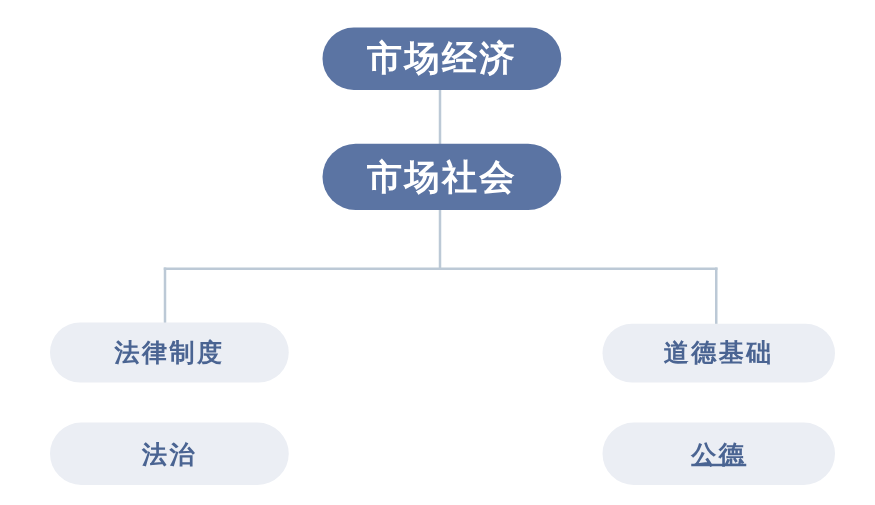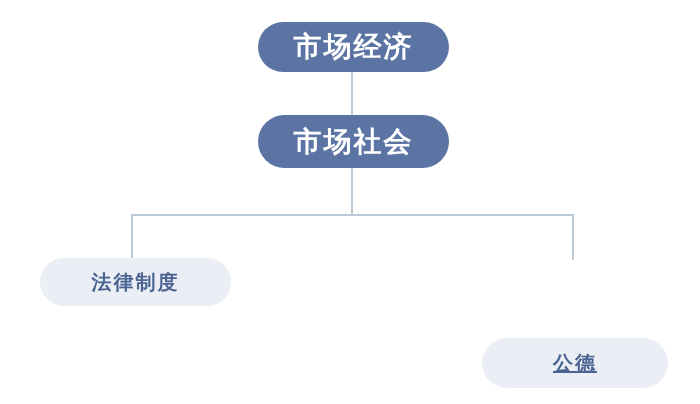--- a/index.html
+++ b/index.html
@@ -72,19 +72,25 @@
   </div>
 
   <div class="node primary node-market-economy">
     <span>市场经济</span>
   </div>
 
   <div class="node secondary node-legal-system">
     <span>法律制度</span>
   </div>
 
+  <div class="node secondary node-moral-foundation">
+    <span>道德基础</span>
+  </div>
 
+  <div class="node secondary node-rule-of-law">
+    <span>法治</span>
+  </div>
 
   <div class="node secondary node-public-morality">
     <span>公德</span>
   </div>
 
 </div>
 
 </body></html>

